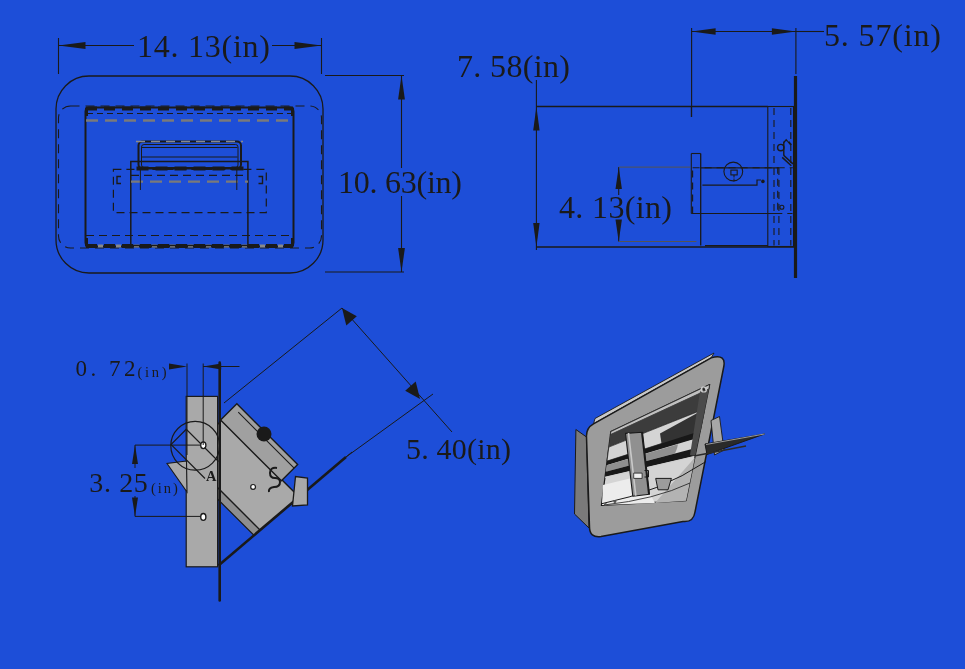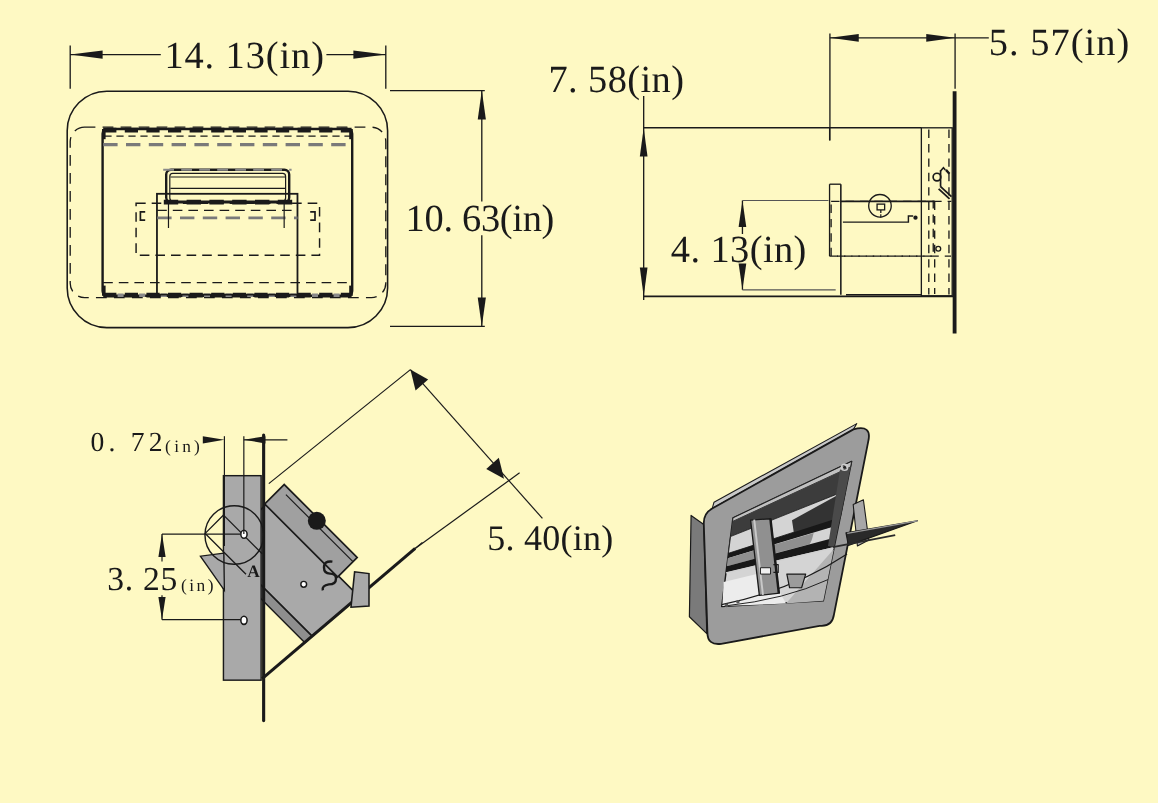--- a/index.html
+++ b/index.html
@@ -1,16 +1,16 @@
 <!DOCTYPE html>
 <html><head>
 <meta charset="utf-8">
 <style>
   html,body{margin:0;padding:0;background:#ffffff;}
-  .page{position:relative;width:965px;height:669px;background:#fef9c3;overflow:hidden;}
+  .page{position:relative;width:965px;height:669px;background:#1d4ed8;overflow:hidden;}
   svg{position:absolute;left:0;top:0;}
   text{font-family:"Liberation Serif", serif;fill:#1a1a1a;}
 </style>
 </head>
 <body>
 <div class="page">
 <svg width="965" height="669" viewBox="0 0 965 669">
 
 <g stroke="#1a1a1a" fill="none" stroke-width="1.3">
 

